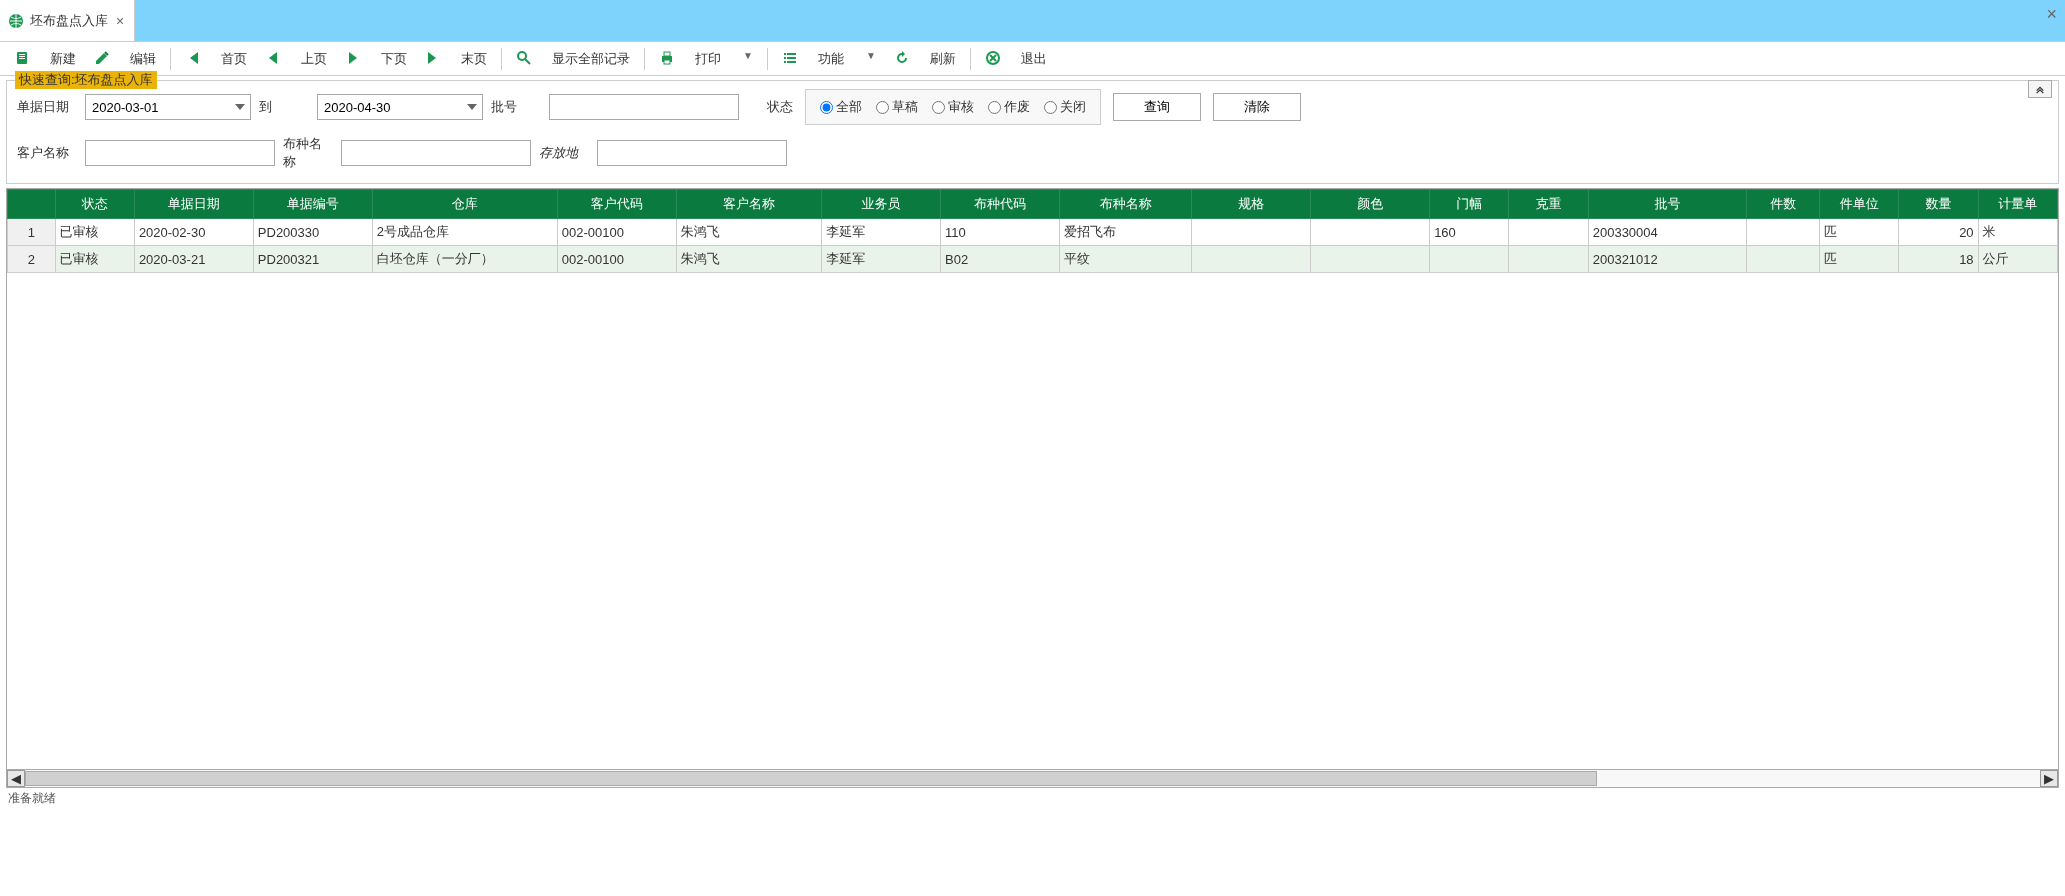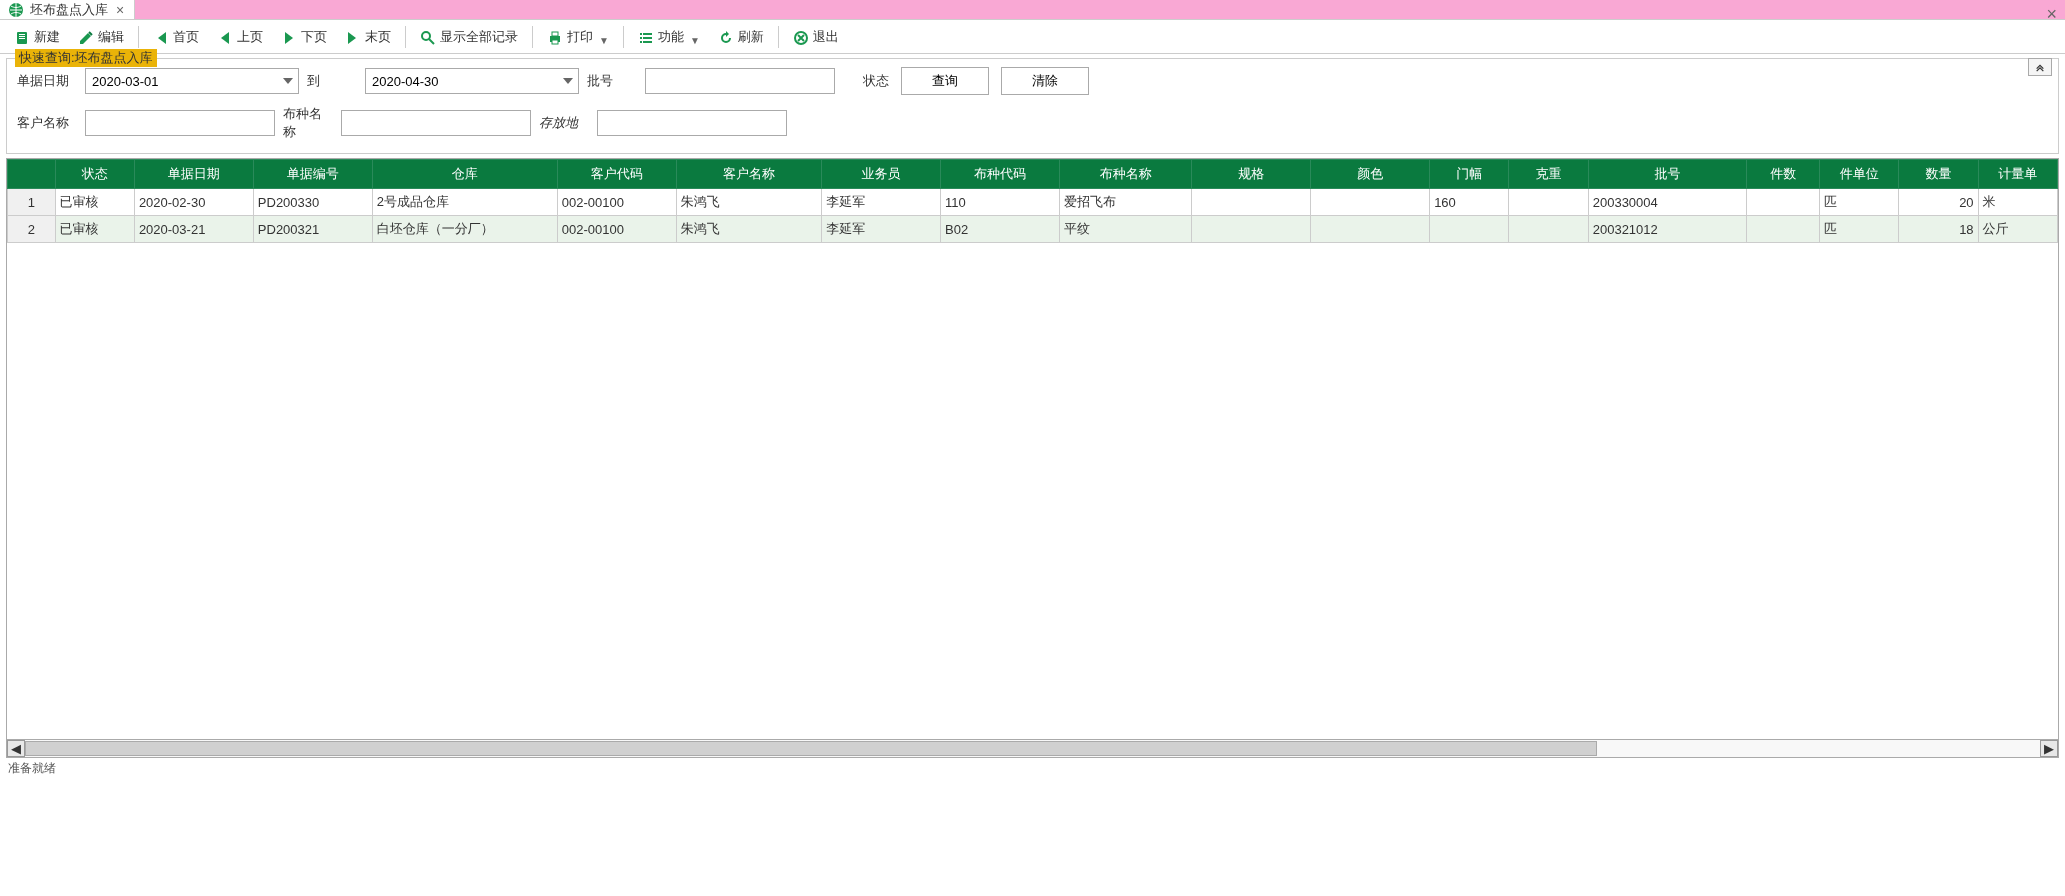--- a/index.html
+++ b/index.html
@@ -1,39 +1,39 @@
 <!DOCTYPE html>
 <html><head>
 <meta charset="utf-8">
 <style>
 * { box-sizing: border-box; margin: 0; padding: 0; }
 body { font-family: "Microsoft YaHei", Arial, sans-serif; font-size: 13px; background: #fff; color: #333; overflow: hidden; }
 
 
-.tab-bar { display: flex; align-items: center; border-bottom: 1px solid #ccc; background: #f9a8d4; height: 20px; position: relative; }
+.tab-bar { display: flex; align-items: center; border-bottom: 1px solid #ccc; background: #7dd3fc; height: 42px; position: relative; }
 .tab { display: flex; align-items: center; padding: 0 8px; height: 100%; background: #fff; border-right: 1px solid #ccc; gap: 6px; }
 .tab-icon { width: 16px; height: 16px; display: flex; align-items: center; justify-content: center; }
 .tab-close { cursor: pointer; color: #666; font-size: 14px; padding: 0 2px; }
 .global-close { position: absolute; right: 8px; top: 4px; color: #666; font-size: 18px; cursor: pointer; }
 
 
 .toolbar { display: flex; align-items: center; height: 34px; border-bottom: 1px solid #ccc; padding: 0 6px; gap: 2px; }
-.tb-btn { display: flex; align-items: flex-end; gap: 4px; padding: 3px 8px; cursor: pointer; border-radius: 2px; }
+.tb-btn { display: flex; align-items: flex-start; gap: 20px; padding: 3px 8px; cursor: pointer; border-radius: 2px; }
 .tb-sep { width: 1px; height: 22px; background: #ccc; margin: 0 4px; }
 .tb-icon { width: 16px; height: 16px; display: flex; align-items: center; justify-content: center; }
 .tb-drop { font-size: 10px; color: #666; margin-left: 2px; }
 
 
 .query-panel { border: 1px solid #ccc; margin: 4px 6px; padding: 8px 10px 12px 10px; position: relative; }
 .query-title { position: absolute; top: -10px; left: 8px; background: #eab308; padding: 0 4px; font-size: 13px; }
 .query-rows { display: flex; flex-direction: column; gap: 10px; }
 .query-row { display: flex; align-items: center; gap: 8px; }
 .q-label { width: 60px; text-align: left; }
 .q-input { height: 26px; border: 1px solid #aaa; padding: 0 6px; font-size: 13px; }
-.q-date { width: 214px; position: relative; }
+.q-date { width: 166px; position: relative; }
 .q-date::after { content: ""; position: absolute; right: 6px; top: 50%; transform: translateY(-50%); border-left: 5px solid transparent; border-right: 5px solid transparent; border-top: 6px solid #666; pointer-events: none; }
 .q-date input { width: 100%; height: 26px; border: 1px solid #aaa; padding: 0 20px 0 6px; font-size: 13px; }
 .q-text { width: 190px; }
 .q-right-group { display: flex; align-items: center; gap: 12px; margin-left: 20px; }
 .radio-box { border: 1px solid #ccc; background: #f8f8f8; padding: 8px 14px; display: flex; gap: 14px; }
 .radio-item { display: flex; align-items: center; gap: 3px; }
 .btn { width: 88px; height: 28px; border: 1px solid #aaa; background: #fff; cursor: pointer; font-size: 13px; }
 .collapse-btn { position: absolute; right: 6px; top: -1px; width: 24px; height: 18px; border: 1px solid #aaa; background: #f5f5f5; display: flex; align-items: center; justify-content: center; cursor: pointer; }
 
 
@@ -204,20 +204,42 @@
       </span>
       <span style="width:50px;">到</span>
       <span class="q-date">
         <input type="text" value="2020-04-30" style="">
       </span>
       <span style="width:50px;">批号</span>
       <input class="q-input q-text" type="text" value="" style="">
 
       <div class="q-right-group">
         <span>状态</span>
+        <div class="radio-box">
+          <label class="radio-item">
+              <input type="radio" name="st" checked="" style="">
+              <span>全部</span>
+            </label>
+          <label class="radio-item">
+              <input type="radio" name="st" style="">
+              <span>草稿</span>
+            </label>
+          <label class="radio-item">
+              <input type="radio" name="st" style="">
+              <span>审核</span>
+            </label>
+          <label class="radio-item">
+              <input type="radio" name="st" style="">
+              <span>作废</span>
+            </label>
+          <label class="radio-item">
+              <input type="radio" name="st" style="">
+              <span>关闭</span>
+            </label>
+        </div>
         <button class="btn">查询</button>
         <button class="btn">清除</button>
       </div>
     </div>
     <div class="query-row">
       <span class="q-label">客户名称</span>
       <input class="q-input q-text" type="text" value="" style="">
       <span style="width:50px;">布种名称</span>
       <input class="q-input q-text" type="text" value="" style="">
       <span style="width:50px;font-style:italic;">存放地</span>

